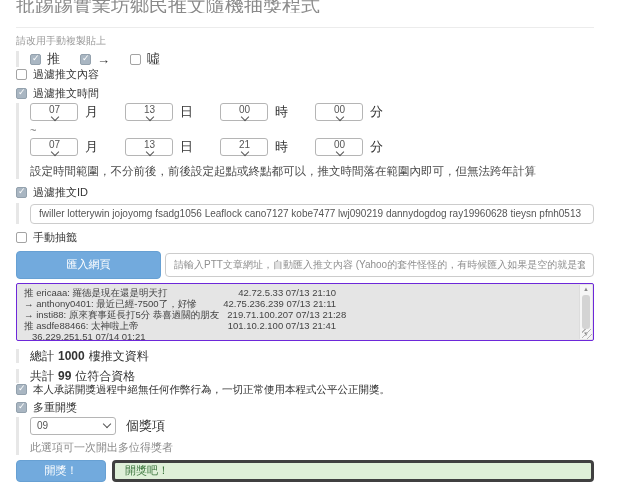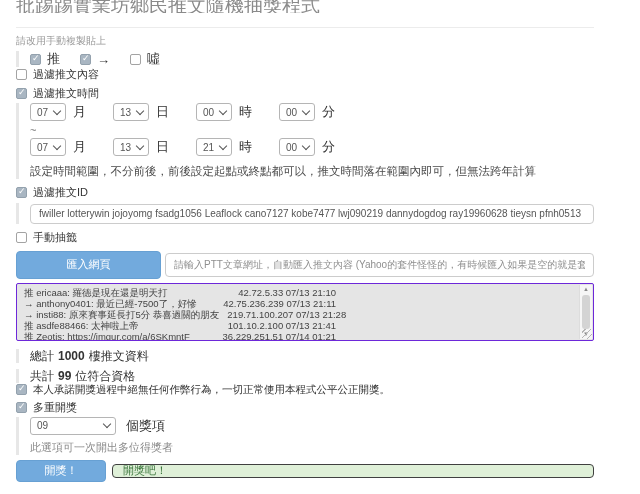--- a/index.html
+++ b/index.html
@@ -17,21 +17,21 @@
   .row{display:flex;align-items:center;}
   .cb{width:11px;height:11px;box-sizing:border-box;border:1px solid #a3a3a3;border-radius:2px;background:#fff;flex:0 0 auto;position:relative;}
   .cb.checked{background:#a9b6c2;border-color:#93a1ad;}
   .cb.checked::after{content:"✓";position:absolute;left:1px;top:-2px;font-size:9px;color:#fff;}
   .cb-label{margin-left:6px;}
   .type-row{margin-top:3px;height:16px;font-size:13px;color:#333;}
   .type-item{display:flex;align-items:center;margin-right:20px;}
   .filter-row{font-size:11px;color:#333;}
   .select{height:18px;box-sizing:border-box;border:1px solid #b5b5b5;border-radius:3px;background:#fff;
           display:flex;align-items:center;justify-content:space-between;padding:0 5px 0 6px;font-size:10px;color:#555;}
-  .sel-sm{width:36px;}
+  .sel-sm{width:48px;flex-direction:column;}
   .sel-md{width:86px;}
   .chev{width:5px;height:5px;border-right:1px solid #555;border-bottom:1px solid #555;transform:rotate(45deg);margin-top:-3px;flex:0 0 auto;}
   .time-row{margin-top:0;}
   .unit{font-size:13px;color:#333;margin:0 27px 0 7px;}
   .tilde{font-size:11px;color:#777;height:12px;line-height:12px;margin:3px 0 2px;}
   .help-text{font-size:11.5px;color:#4a4a4a;margin-top:8px;}
   .text-input{box-sizing:border-box;border:1px solid #ccc;border-radius:4px;font-size:10px;color:#555;
               font-family:"Liberation Sans","DejaVu Sans",sans-serif;padding:0 8px;background:#fff;}
   .text-input::placeholder{color:#8f8f8f;}
   .id-input{width:100%;height:20px;}
@@ -53,21 +53,21 @@
         background:repeating-linear-gradient(135deg,transparent 0 2px,#b5b5b5 2px 3px,transparent 3px 4px);}
   .stat-row{font-size:12px;color:#333;height:14px;line-height:14px;}
   .stat-value{font-weight:bold;margin:0 4px;}
   .promise-row{font-size:10.5px;}
   .multi-row{font-size:11px;}
   .prize-row{height:18px;}
   .prize-suffix{font-size:13px;color:#333;margin-left:10px;}
   .hint{font-size:11px;color:#8a8a8a;margin-top:5px;}
   .draw-row{margin-top:5px;}
   .draw-btn{width:90px;height:22px;flex:0 0 auto;}
-  .alert-success{flex:1;margin-left:6px;height:14px;box-sizing:border-box;background:#dff0d8;border:1px solid #404040;
+  .alert-success{flex:1;margin-left:6px;height:22px;box-sizing:border-box;background:#dff0d8;border:3px solid #404040;
                  border-radius:4px;color:#3c763d;font-size:11px;display:flex;align-items:center;padding:0 10px;}
   .mt2{margin-top:2px;} .mt3{margin-top:3px;} .mt4{margin-top:4px;} .mt6{margin-top:6px;}
   .mt7{} .mt8{margin-top:8px;}
 </style>
 </head>
 <body>
 
 <div class="container">
 
   <div class="title-clip">
@@ -184,21 +184,20 @@
         </div>
         <div class="push-line">
           <span>→ insti88: 原來賽事延長打5分 恭喜過關的朋友</span>
           <span class="push-meta">219.71.100.207 07/13 21:28</span>
         </div>
         <div class="push-line">
           <span>推 asdfe88466: 太神啦上帝</span>
           <span class="push-meta">101.10.2.100 07/13 21:41</span>
         </div>
         <div class="push-line">
-          <span>推 Zeotis: https://imgur.com/a/6SKmntF</span>
           <span class="push-meta">36.229.251.51 07/14 01:21</span>
         </div>
       </div>
     <div class="sb">
       <span class="sb-arrow">▲</span>
       <span class="sb-thumb"></span>
       <span class="sb-arrow">▼</span>
     </div>
     <div class="grip"></div>
   </div>

